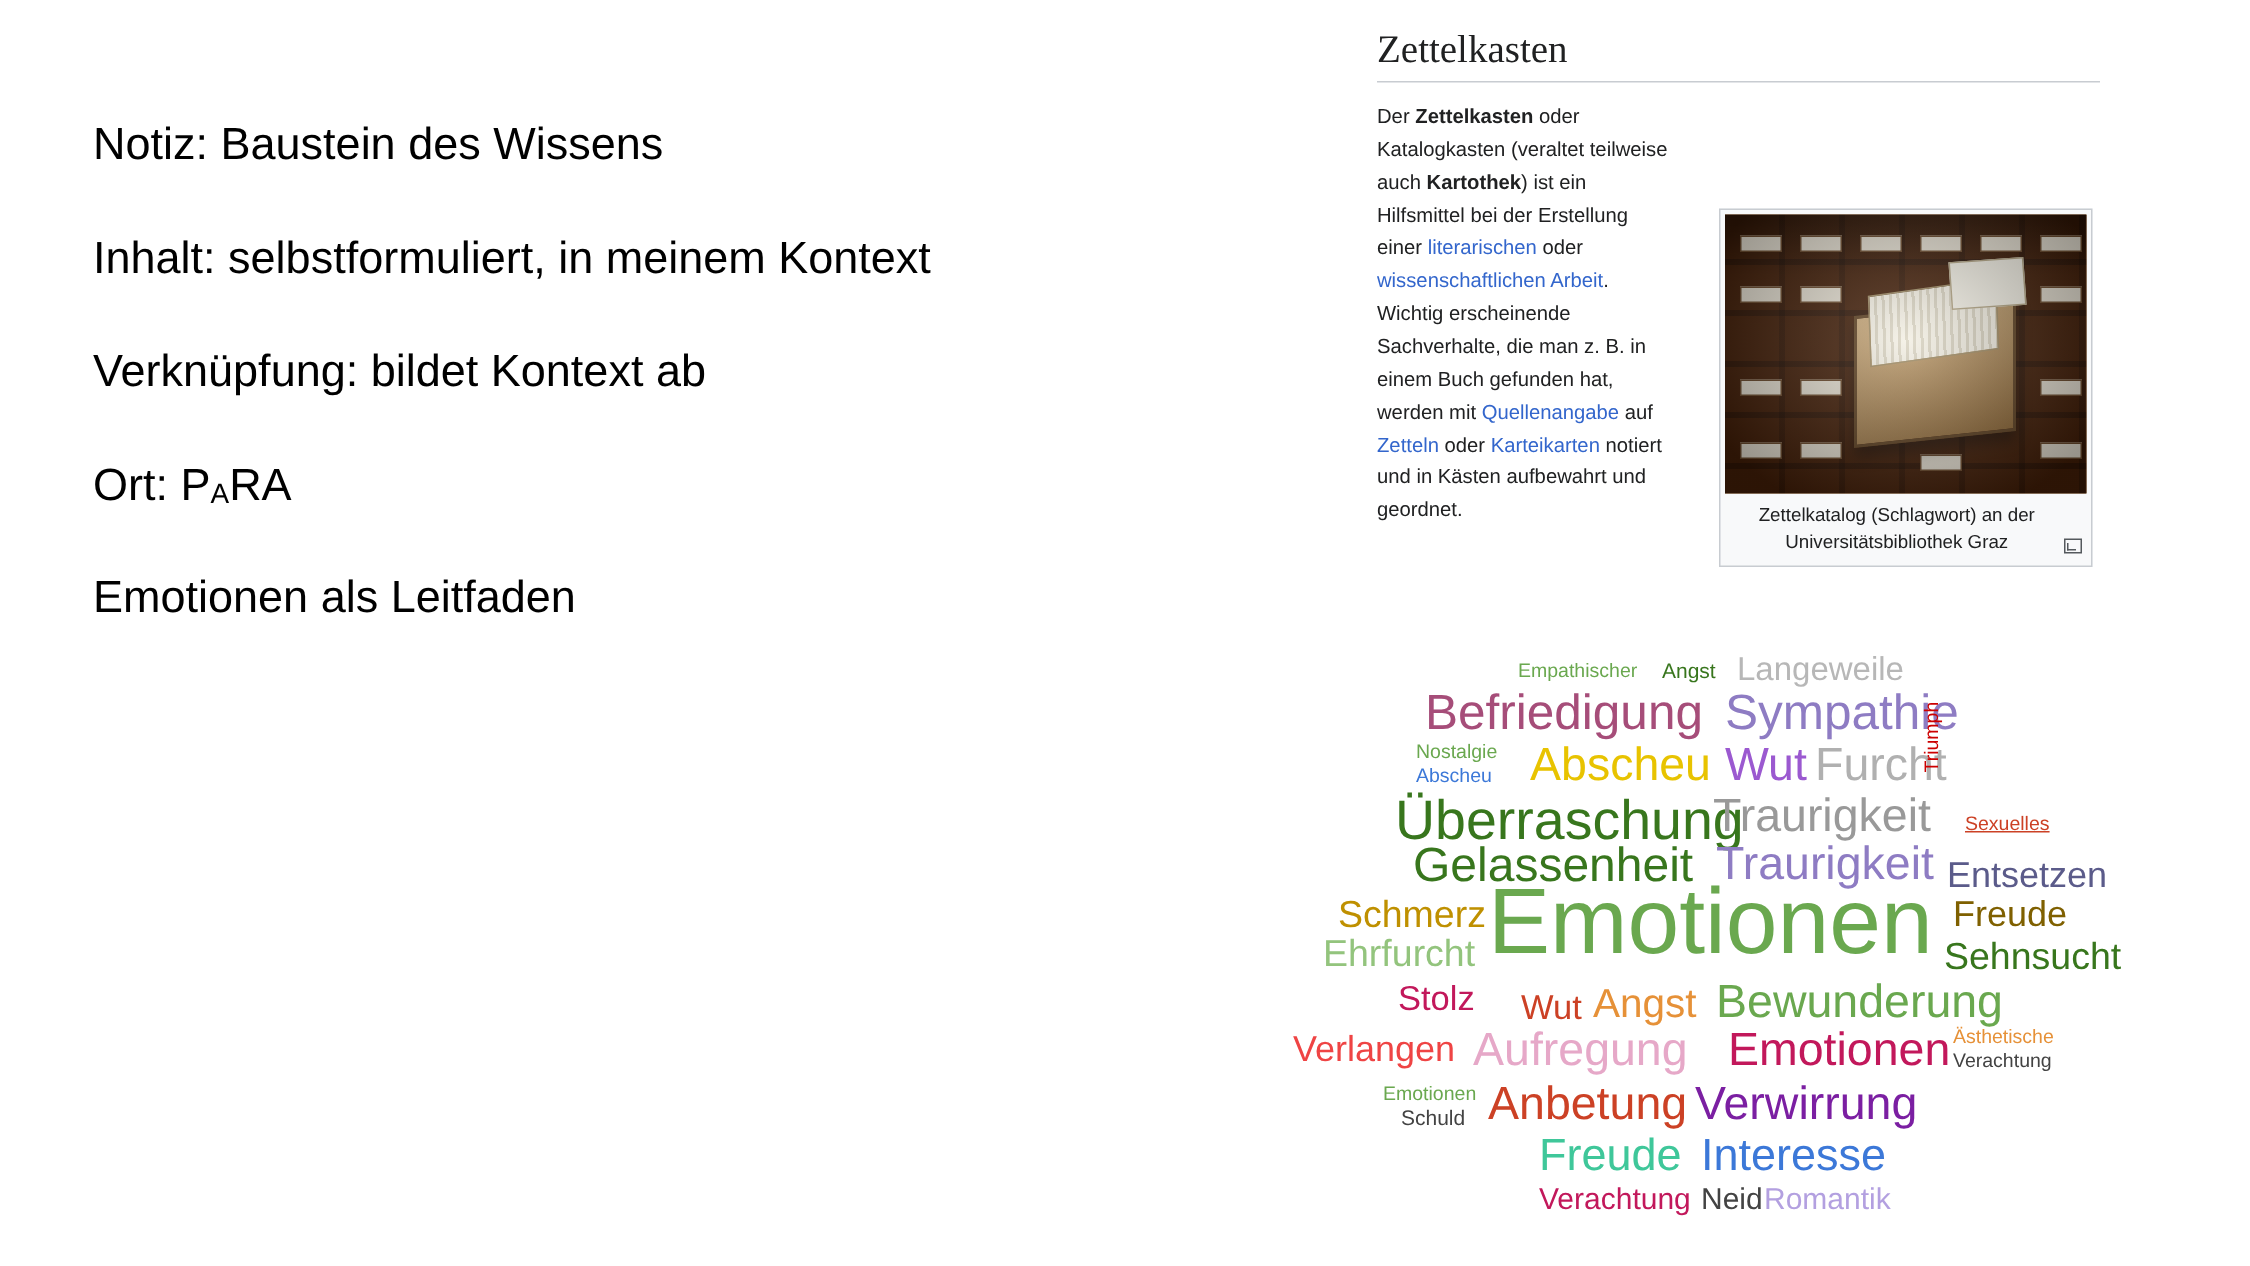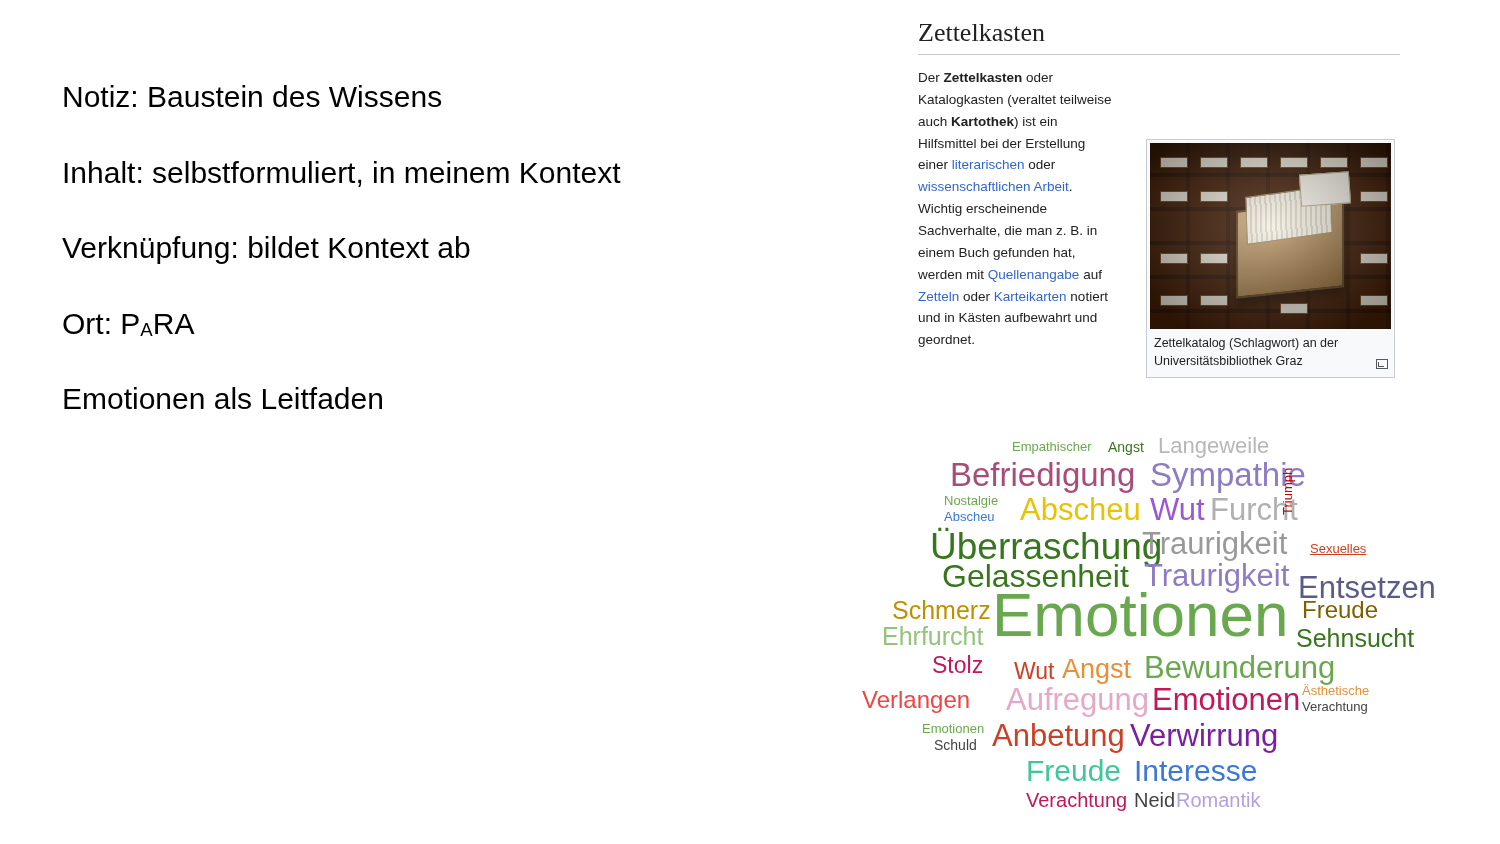--- a/index.html
+++ b/index.html
@@ -75,20 +75,21 @@
   }
   #wiki-figure {
     position: absolute;
     left: 228px;
     top: 72px;
     width: 249px;
     border: 1px solid #c8ccd1;
     background: #f8f9fa;
     padding: 3px;
     box-sizing: border-box;
+    text-align: center;
   }
   #wiki-photo {
     width: 100%;
     height: 186px;
     position: relative;
     overflow: hidden;
     background: #6b4a2c;
   }
   
   #wiki-photo .bg {
@@ -241,32 +242,32 @@
       <span style="left: 82px; top: 78px; font-size: 13px; color: rgb(60, 120, 216);">Abscheu</span>
       <span style="left: 158px; top: 62px; font-size: 31px; color: rgb(232, 195, 0);">Abscheu</span>
       <span style="left: 288px; top: 62px; font-size: 31px; color: rgb(155, 89, 208);">Wut</span>
       <span style="left: 348px; top: 62px; font-size: 31px; color: rgb(176, 176, 176);">Furcht</span>
       <span class="rot" style="left: 432px; top: 70px; font-size: 13px; color: rgb(204, 0, 0);">Triumph</span>
       <span style="left: 68px; top: 96px; font-size: 37px; color: rgb(56, 118, 29);">Überraschung</span>
       <span style="left: 280px; top: 96px; font-size: 31px; color: rgb(153, 153, 153);">Traurigkeit</span>
       <span style="left: 448px; top: 110px; font-size: 13px; color: rgb(204, 65, 37); text-decoration: underline;">Sexuelles</span>
       <span style="left: 80px; top: 128px; font-size: 32px; color: rgb(56, 118, 29);">Gelassenheit</span>
       <span style="left: 282px; top: 128px; font-size: 31px; color: rgb(142, 124, 195);">Traurigkeit</span>
-      <span style="left: 436px; top: 140px; font-size: 31px; color: rgb(91, 91, 138); text-align: right;">Entsetzen</span>
+      <span style="left: 436px; top: 140px; font-size: 24px; color: rgb(91, 91, 138); text-align: right;">Entsetzen</span>
       <span style="left: 30px; top: 166px; font-size: 25px; color: rgb(191, 144, 0);">Schmerz</span>
       <span style="left: 440px; top: 166px; font-size: 24px; color: rgb(127, 96, 0);">Freude</span>
       <span style="left: 130px; top: 152px; font-size: 62px; color: rgb(106, 168, 79);">Emotionen</span>
       <span style="left: 20px; top: 192px; font-size: 25px; color: rgb(147, 196, 125);">Ehrfurcht</span>
       <span style="left: 434px; top: 194px; font-size: 25px; color: rgb(56, 118, 29);">Sehnsucht</span>
       <span style="left: 70px; top: 222px; font-size: 23px; color: rgb(194, 24, 91);">Stolz</span>
       <span style="left: 152px; top: 228px; font-size: 23px; color: rgb(204, 65, 37);">Wut</span>
       <span style="left: 200px; top: 224px; font-size: 27px; color: rgb(230, 145, 56);">Angst</span>
       <span style="left: 282px; top: 220px; font-size: 31px; color: rgb(106, 168, 79);">Bewunderung</span>
       <span style="left: 0px; top: 256px; font-size: 24px; color: #ef4444;">Verlangen</span>
-      <span style="left: 120px; top: 252px; font-size: 31px; color: rgb(230, 168, 200); margin-left: 24px;">Aufregung</span>
+      <span style="left: 120px; top: 252px; font-size: 31px; color: rgb(230, 168, 200);">Aufregung</span>
       <span style="left: 290px; top: 252px; font-size: 31px; color: rgb(194, 24, 91);">Emotionen</span>
       <span style="left: 440px; top: 252px; font-size: 13px; color: rgb(230, 145, 56);">Ästhetische</span>
       <span style="left: 440px; top: 268px; font-size: 13px; color: rgb(67, 67, 67);">Verachtung</span>
       <span style="left: 60px; top: 290px; font-size: 13px; color: rgb(106, 168, 79);">Emotionen</span>
       <span style="left: 72px; top: 306px; font-size: 14px; color: rgb(67, 67, 67);">Schuld</span>
       <span style="left: 130px; top: 288px; font-size: 31px; color: rgb(204, 65, 37);">Anbetung</span>
       <span style="left: 268px; top: 288px; font-size: 31px; color: rgb(123, 31, 162);">Verwirrung</span>
       <span style="left: 164px; top: 324px; font-size: 30px; color: rgb(63, 199, 154);">Freude</span>
       <span style="left: 272px; top: 324px; font-size: 30px; color: rgb(60, 120, 216);">Interesse</span>
       <span style="left: 164px; top: 358px; font-size: 20px; color: rgb(194, 24, 91);">Verachtung</span>

